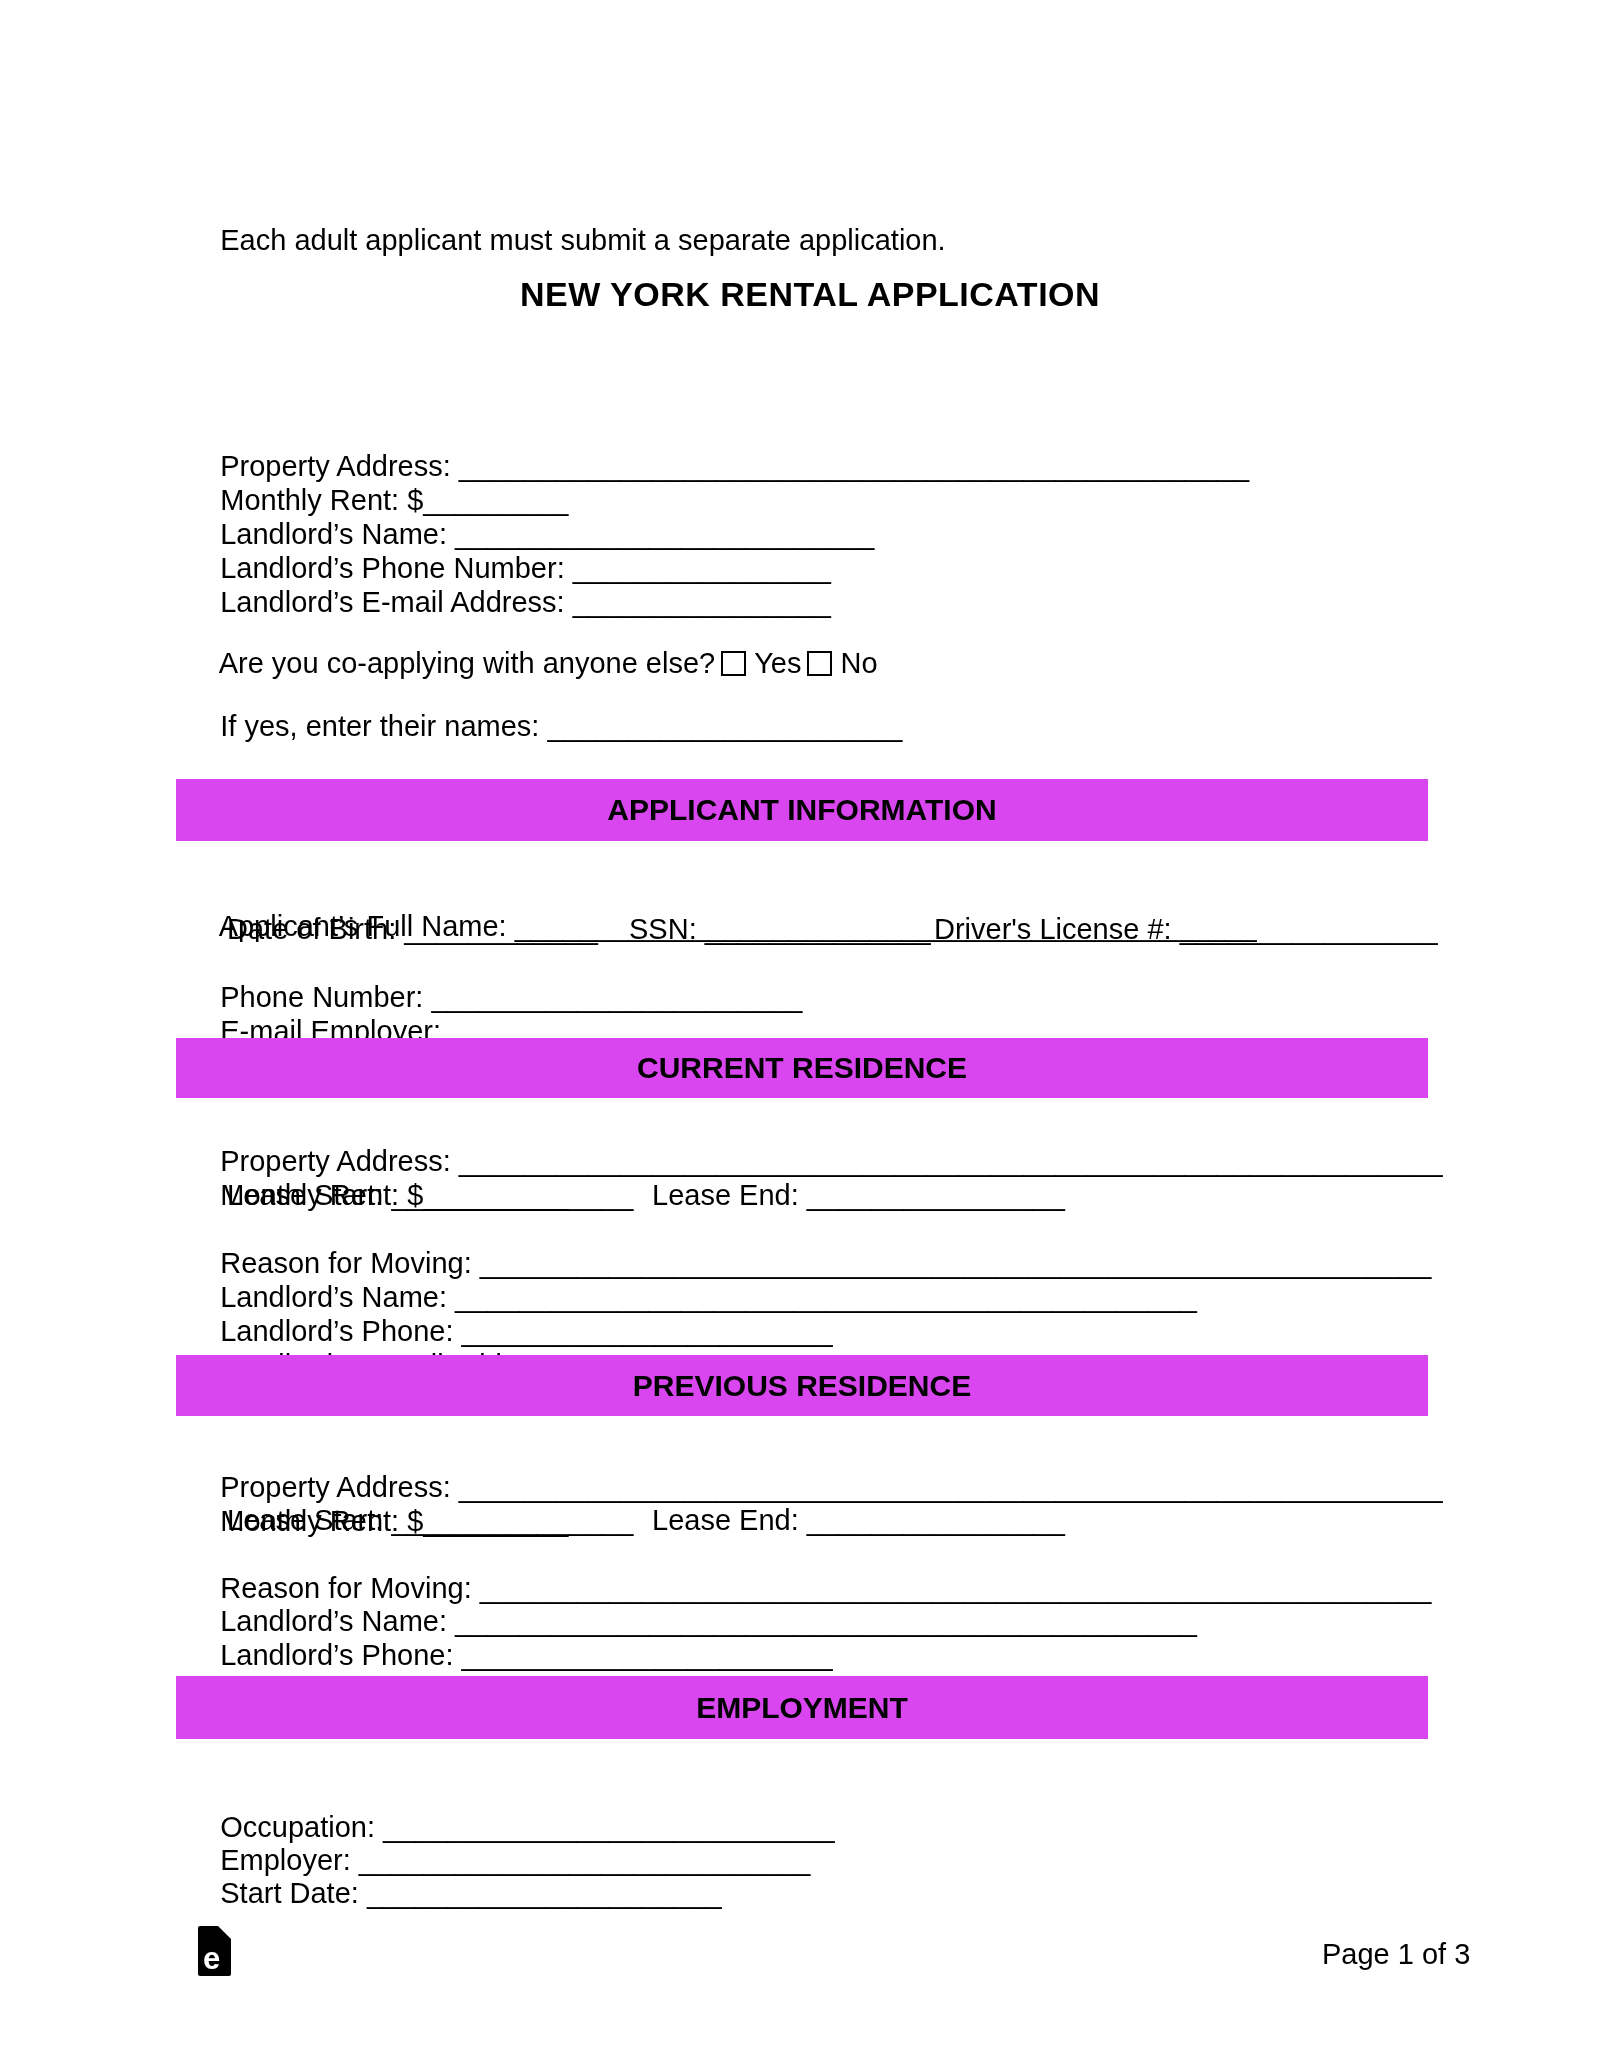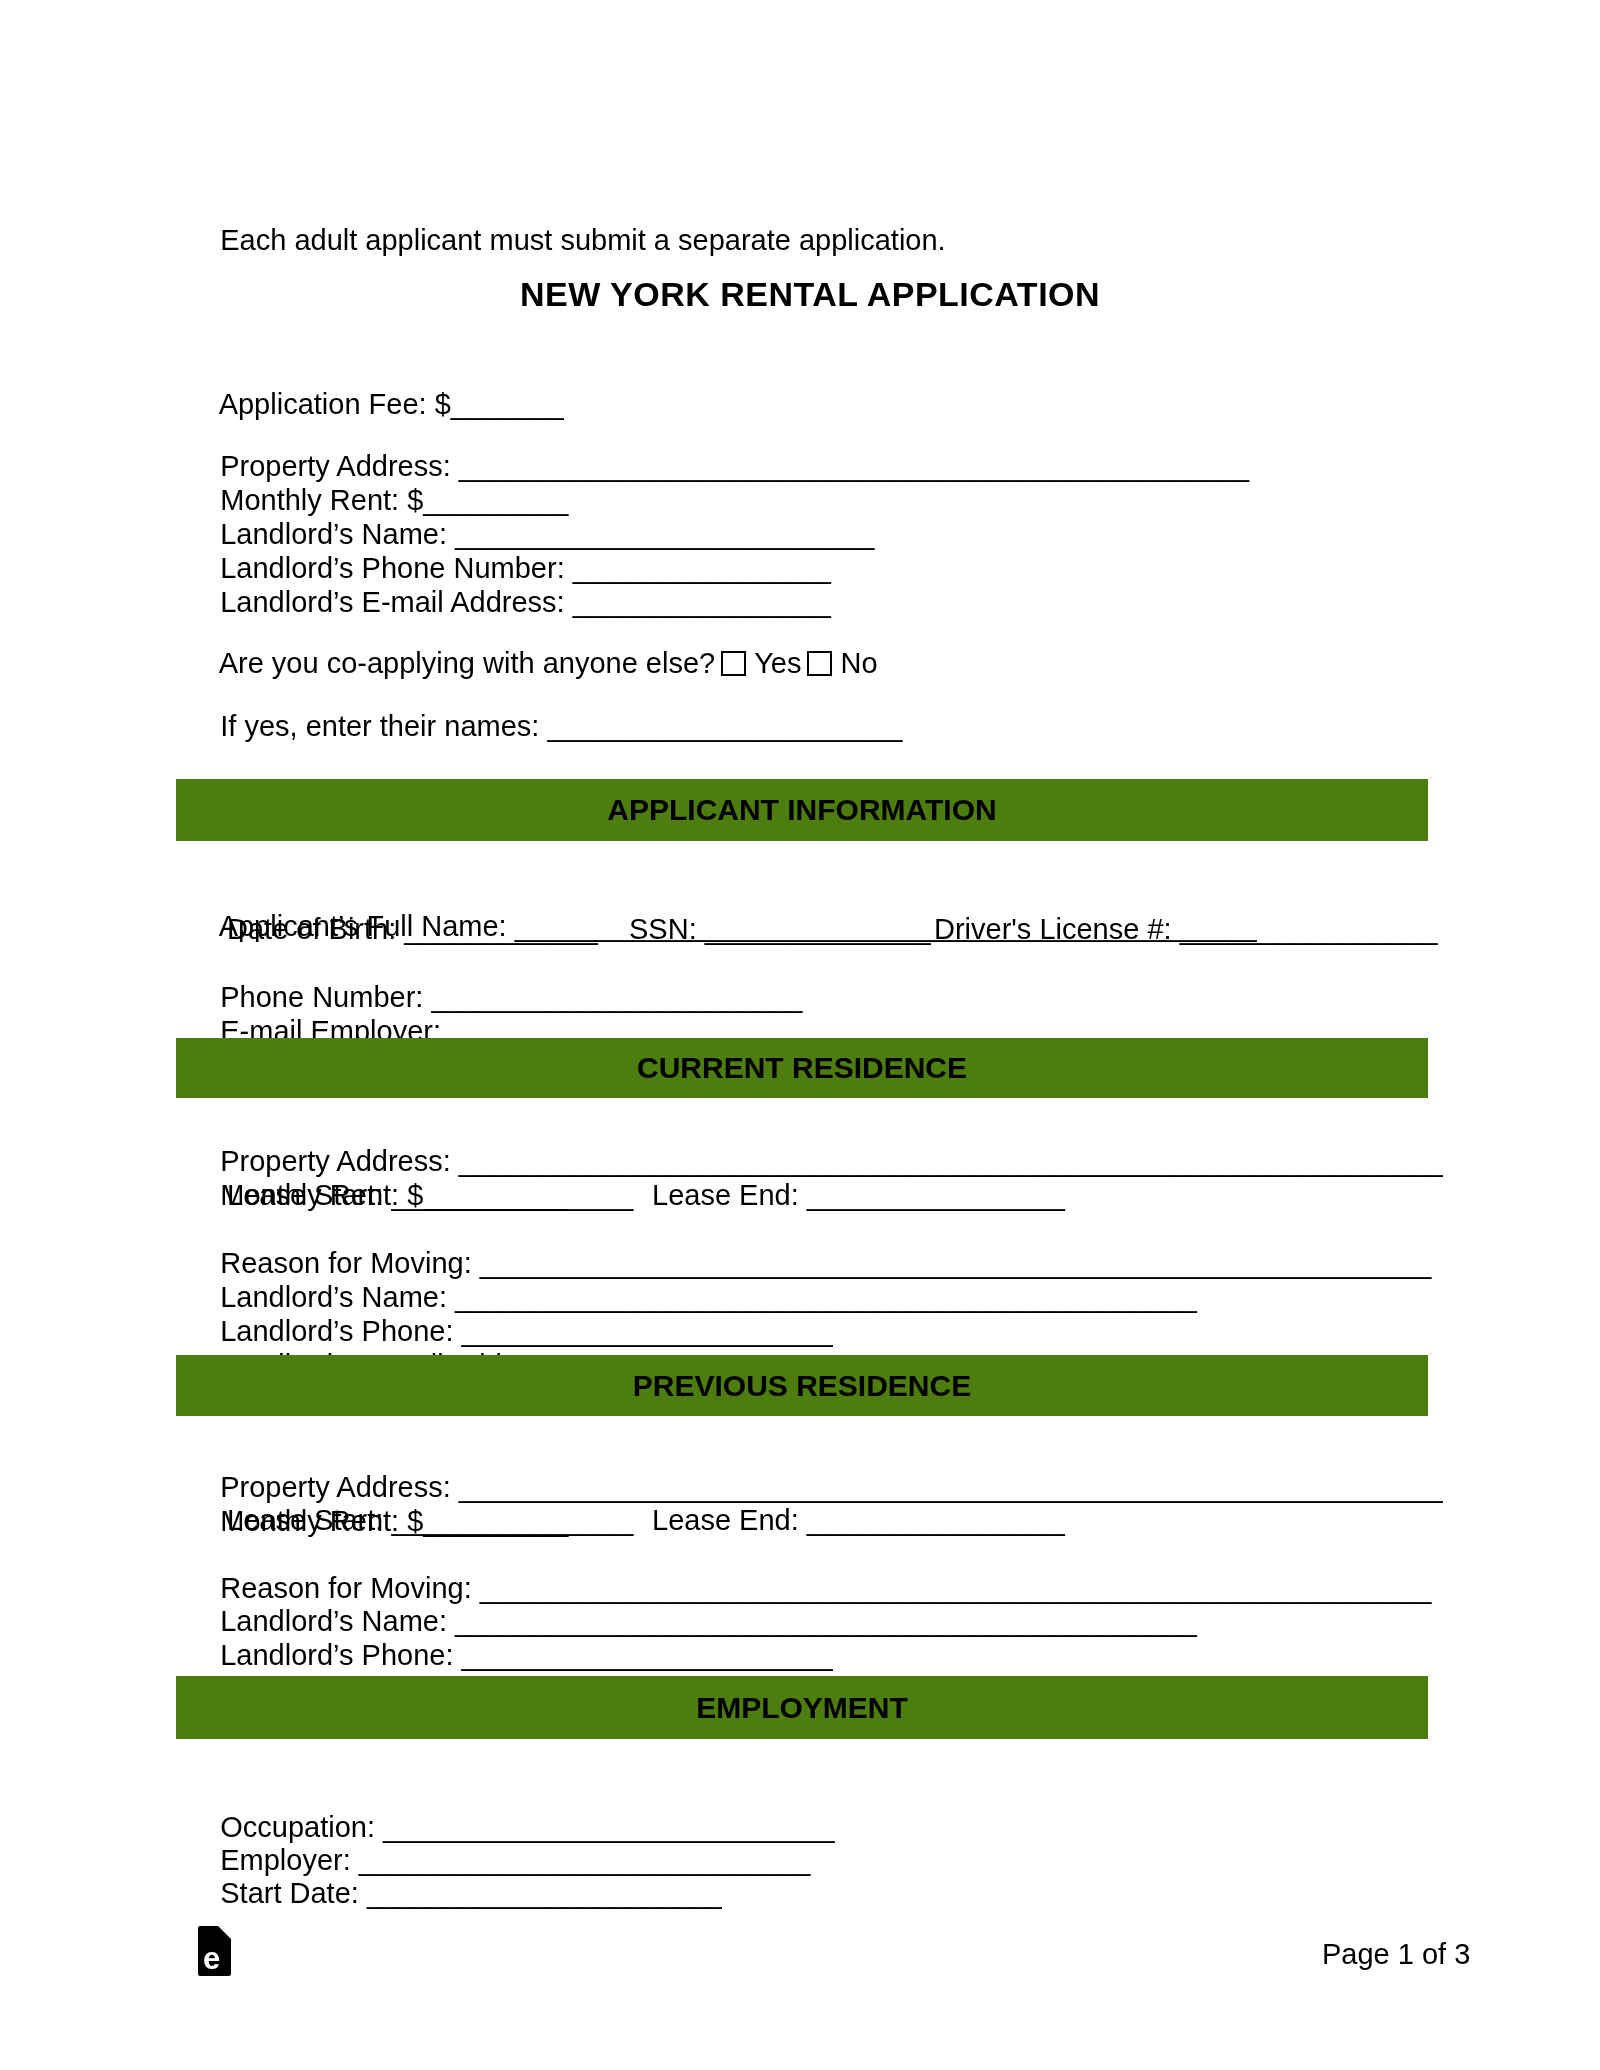--- a/index.html
+++ b/index.html
@@ -31,21 +31,21 @@
     font-weight: bold;
     font-size: 34px;
     line-height: 48px;
     letter-spacing: 0.5px;
   }
 
   .section-bar {
     position: absolute;
     left: 176px;
     width: 1252px;
-    background: #4d7c0f;
+    background: #d946ef;
     display: flex;
     align-items: center;
     justify-content: center;
     font-weight: bold;
     font-size: 30px;
   }
 
   .blank { letter-spacing: 0; }
 
   .cb {
@@ -87,23 +87,20 @@
 <body>
 
 <div class="page">
 
   <div class="line" style="top:189px">
     <span>Each adult applicant must submit a separate application.</span>
   </div>
 
   <div class="doc-title">NEW YORK RENTAL APPLICATION</div>
 
-  <div class="line" style="top:353px">
-    <span>Application Fee: $</span><span class="blank">_______</span>
-  </div>
 
   <div class="line" style="top:415px">
     <span>Property Address: </span><span class="blank">_________________________________________________</span>
   </div>
   <div class="line" style="top:449px">
     <span>Monthly Rent: $</span><span class="blank">_________</span>
   </div>
   <div class="line" style="top:483px">
     <span>Landlord’s Name: </span><span class="blank">__________________________</span>
   </div>

